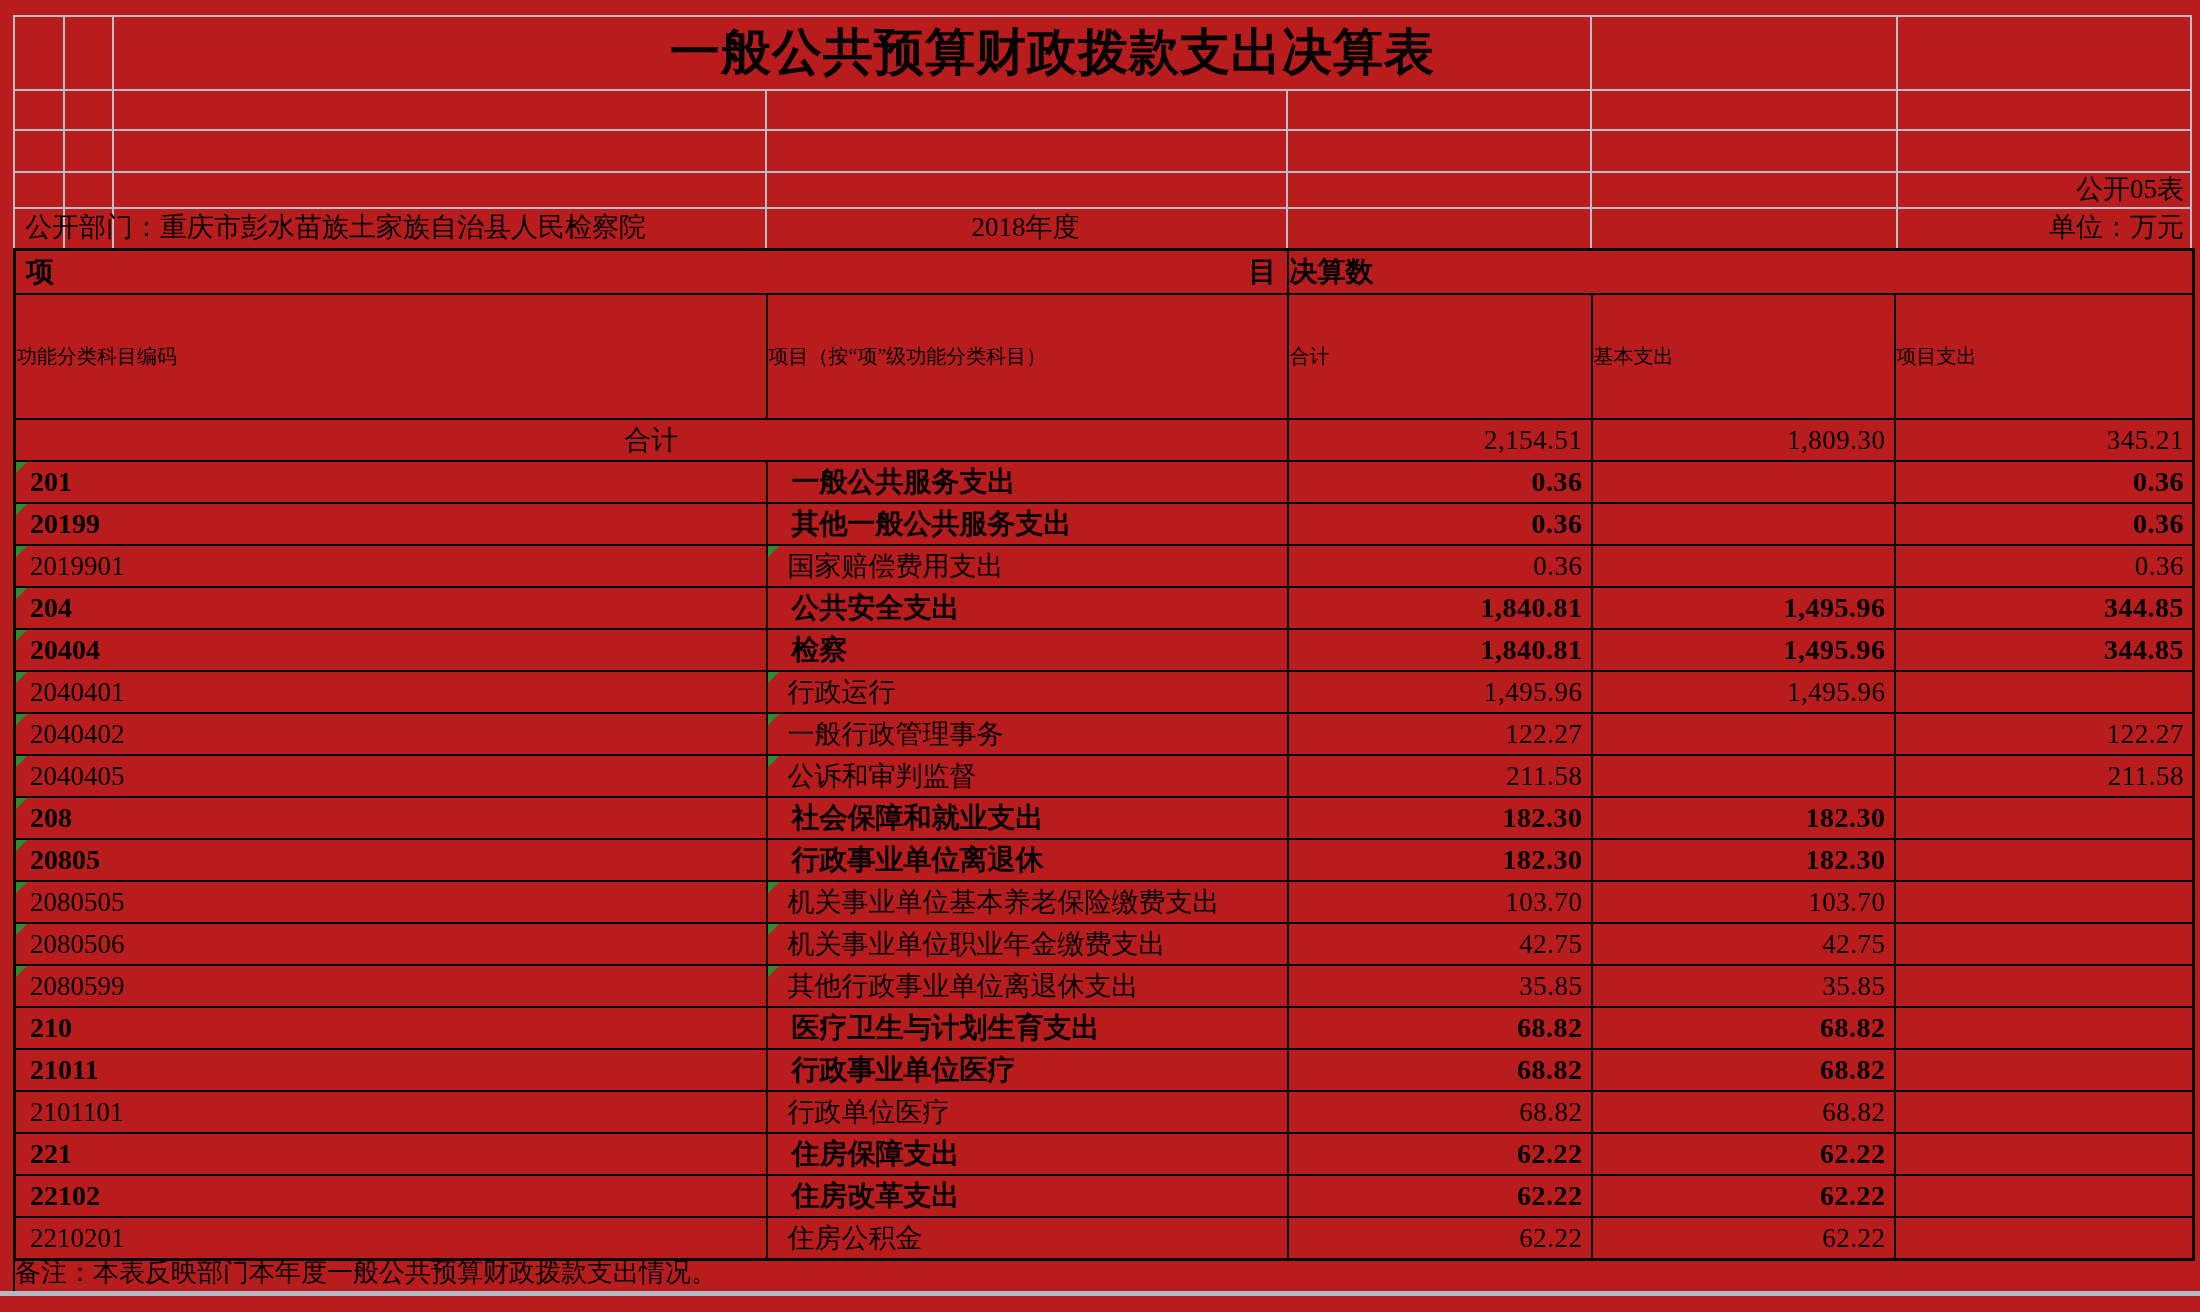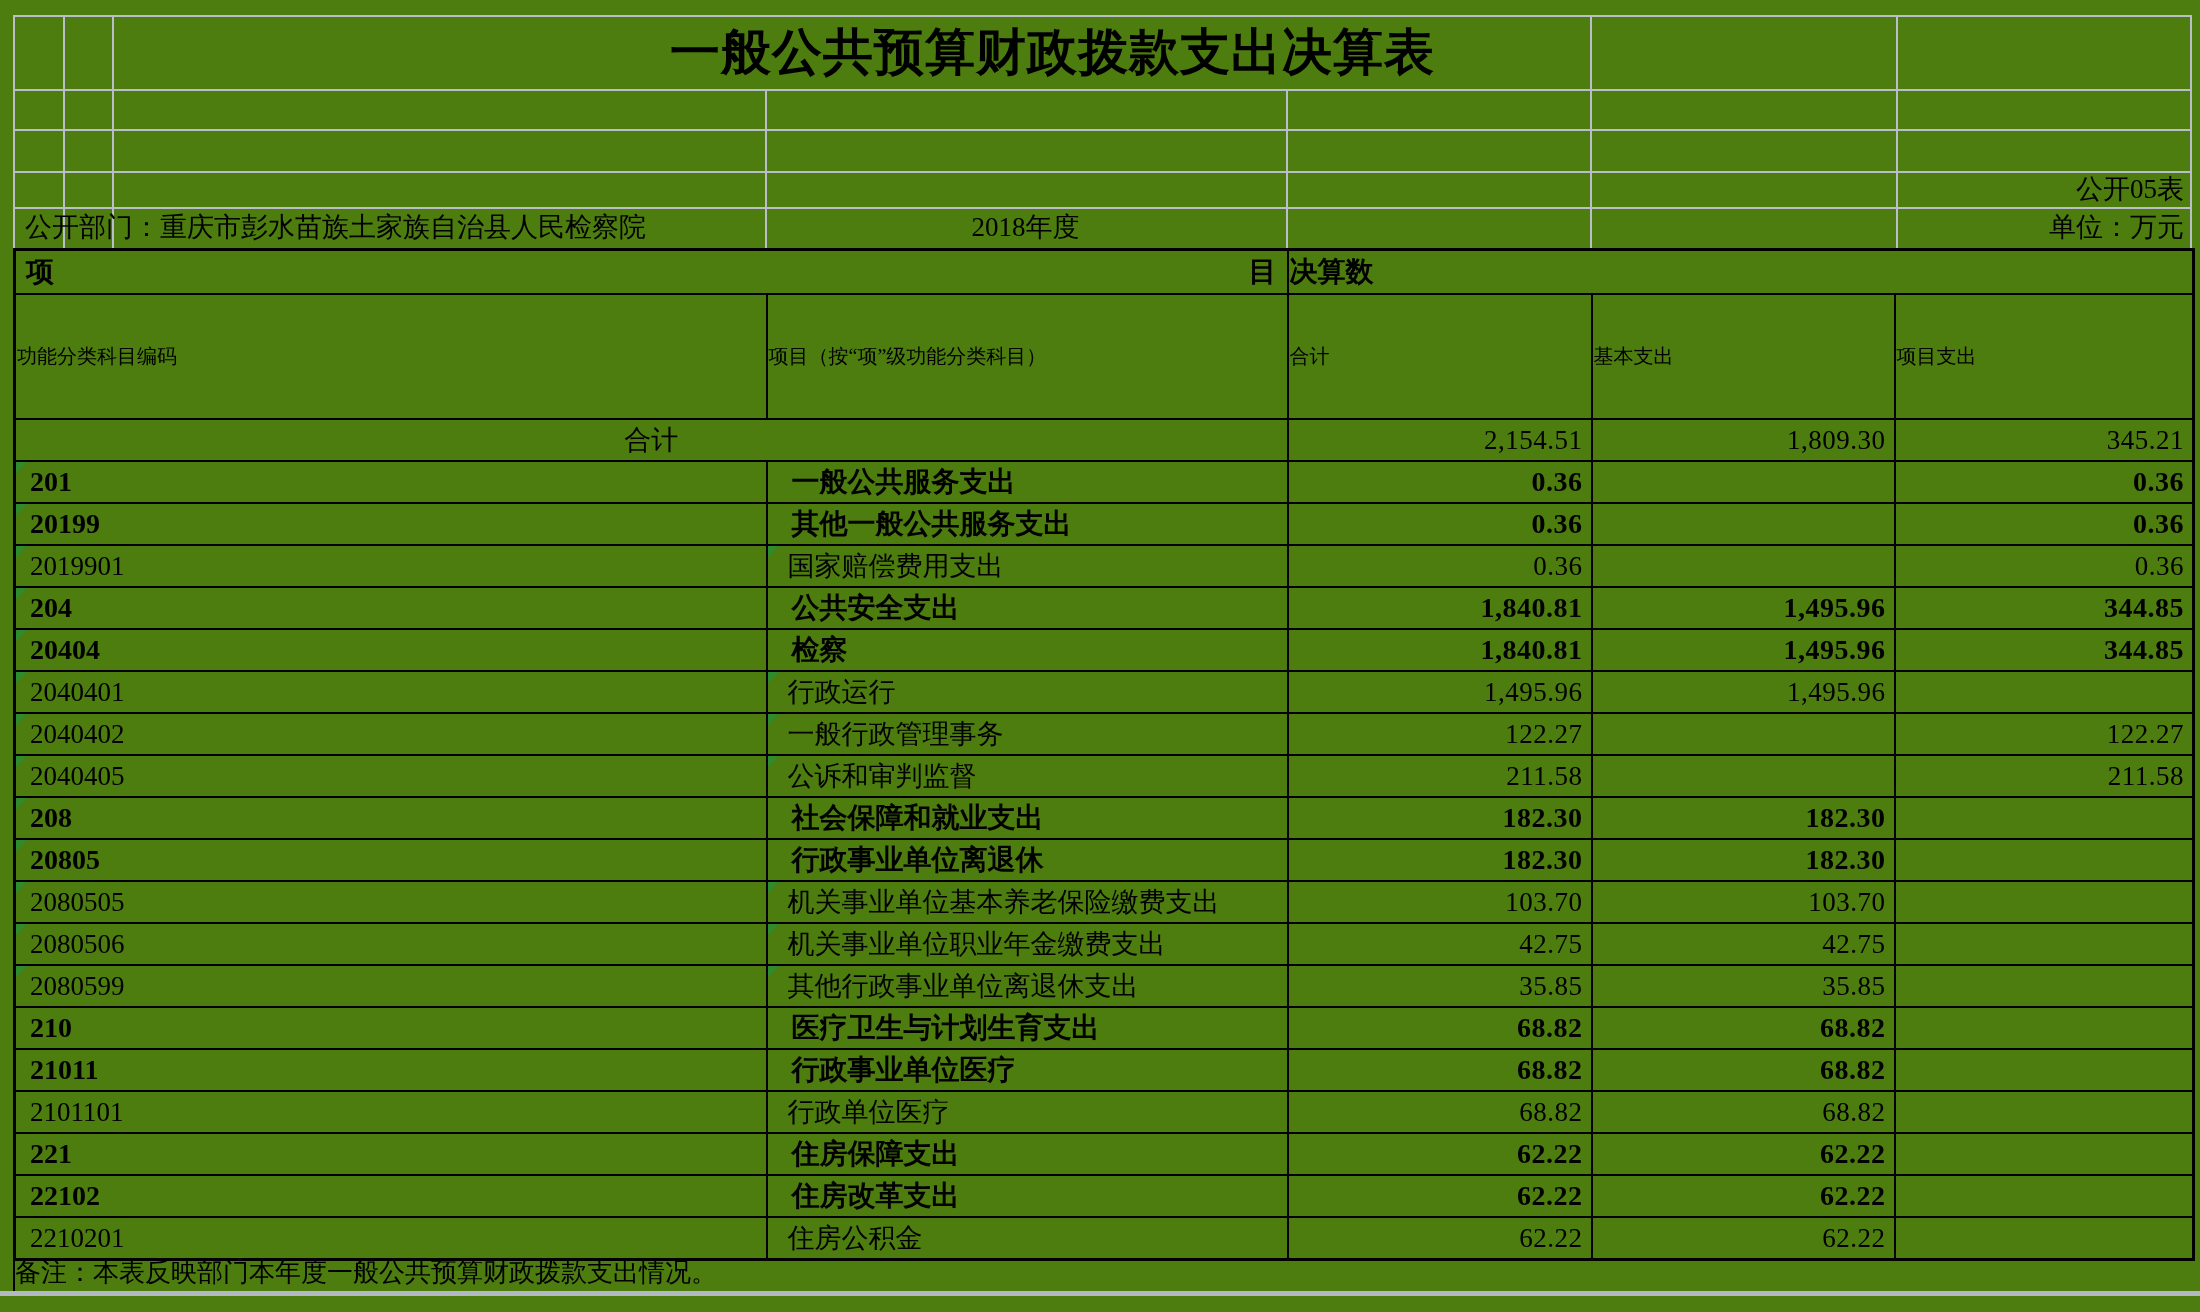--- a/index.html
+++ b/index.html
@@ -1,17 +1,17 @@
 <!DOCTYPE html>
 <html><head>
 <meta charset="utf-8">
 <style>
   html,body { margin:0; padding:0; background:#fff; }
   .sheet {
-    position:relative; width:2200px; height:1312px; background:#4d7c0f;
+    position:relative; width:2200px; height:1312px; background:#b91c1c;
     font-family:"Liberation Serif","DejaVu Serif",serif; color:#000;
     overflow:hidden;
   }
   
   .gl { position:absolute; background:#b9bec9; }
   .gl.h { height:2px; }
   .gl.v { width:2px; }
 
   .title {
     position:absolute; left:515px; top:15px; width:1075px; height:74px;

